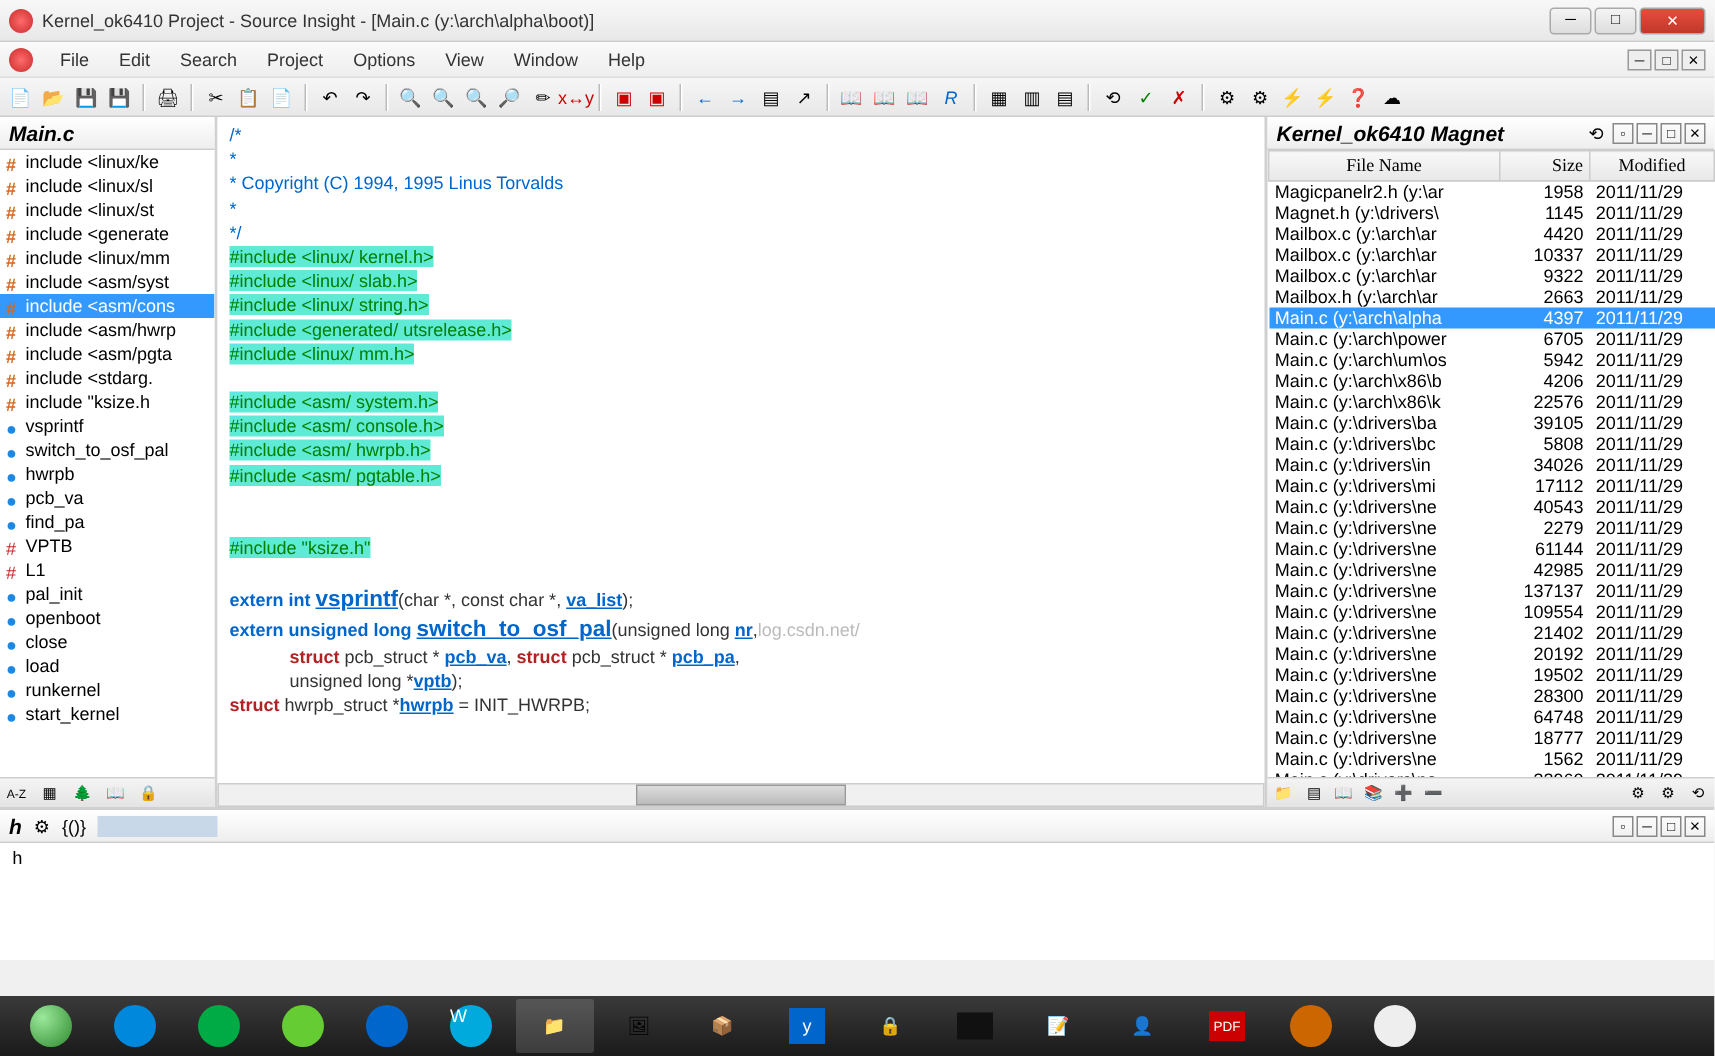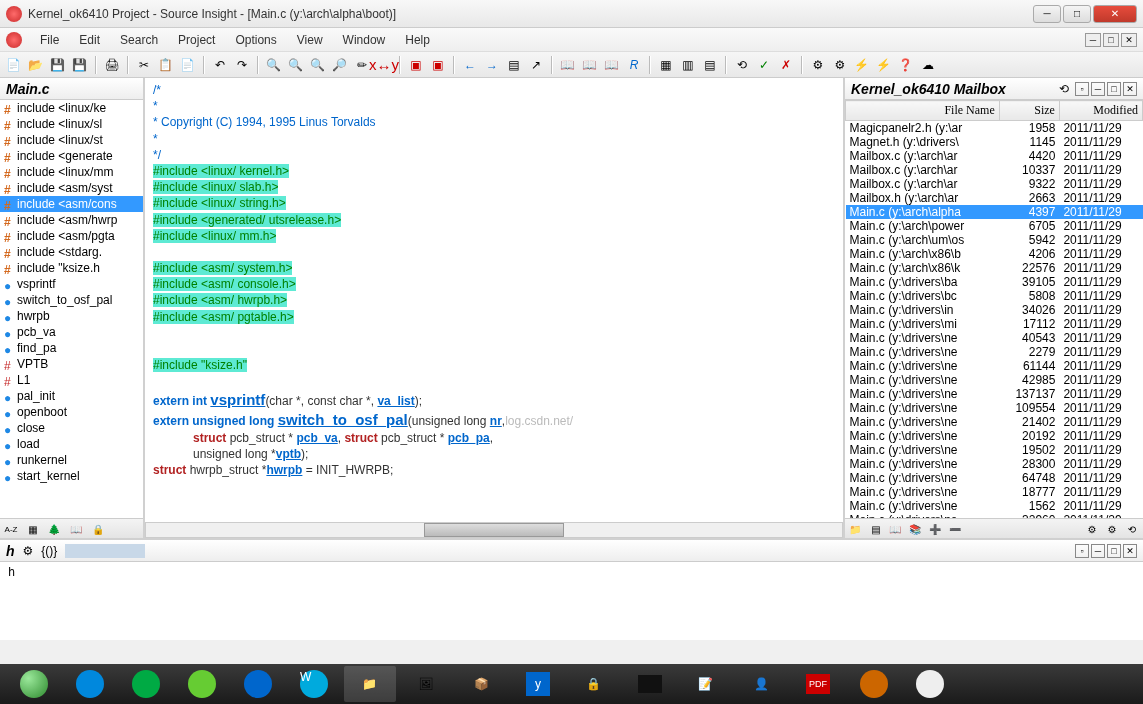--- a/index.html
+++ b/index.html
@@ -48,21 +48,21 @@
 .c-t { color: #333; }
 .watermark { color: #bbb; }
 
 .rightpanel { width: 300px; border-left: 2px solid #d0d0d0; display: flex; flex-direction: column; }
 .rightpanel .header { height: 22px; background: linear-gradient(#fff, #eee); padding: 2px 6px; display: flex; align-items: center; gap: 6px; border-bottom: 1px solid #ccc; }
 .rightpanel .header .title { font-weight: bold; font-style: italic; font-size: 14px; flex: 1; }
 .rightpanel .header .wbtns { display: flex; gap: 2px; }
 .rightpanel .header .wbtns div { width: 14px; height: 14px; border: 1px solid #888; font-size: 9px; display: flex; align-items: center; justify-content: center; cursor: pointer; }
 .rightpanel .tbl { flex: 1; overflow: auto; background: #fff; }
 .rightpanel .tbl table { width: 100%; border-collapse: collapse; font-family: 'Courier New', monospace; font-size: 11px; }
-.rightpanel .tbl th { text-align: right; padding: 2px 4px; background: linear-gradient(#f8f8f8, #e8e8e8); border: 1px solid #ccc; font-family: 'Segoe UI'; font-weight: normal; }
+.rightpanel .tbl th { text-align: center; padding: 2px 4px; background: linear-gradient(#f8f8f8, #e8e8e8); border: 1px solid #ccc; font-family: 'Segoe UI'; font-weight: normal; }
 .rightpanel .tbl td { padding: 0 4px; white-space: nowrap; }
 .rightpanel .tbl tr.sel td { background: #3399ff; color: white; }
 .rightpanel .tbl td.sz { text-align: right; }
 .rightpanel .footer { height: 20px; background: linear-gradient(#f4f4f4, #e4e4e4); border-top: 1px solid #ccc; display: flex; gap: 2px; padding: 2px; }
 .rightpanel .footer .fbtn { width: 18px; height: 16px; cursor: pointer; display: flex; align-items: center; justify-content: center; font-size: 10px; }
 
 .scrollbar-h { height: 16px; background: #f0f0f0; border: 1px solid #ccc; position: relative; }
 .scrollbar-h .thumb { position: absolute; left: 40%; width: 20%; height: 100%; background: linear-gradient(#ddd, #bbb); border: 1px solid #999; }
 
 .bottompanel { background: #fff; border-top: 2px solid #d0d0d0; }
@@ -120,21 +120,21 @@
   <div class="btn">📄</div>
   <div class="sep"></div>
   <div class="btn">↶</div>
   <div class="btn">↷</div>
   <div class="sep"></div>
   <div class="btn">🔍</div>
   <div class="btn">🔍</div>
   <div class="btn">🔍</div>
   <div class="btn">🔎</div>
   <div class="btn">✏</div>
-  <div class="btn" style="font-size:15px;color:#c00">x↔y</div>
+  <div class="btn" style="font-size:12px;color:#c00">x↔y</div>
   <div class="sep"></div>
   <div class="btn" style="color:#c00">▣</div>
   <div class="btn" style="color:#c00">▣</div>
   <div class="sep"></div>
   <div class="btn" style="color:#06c">←</div>
   <div class="btn" style="color:#06c">→</div>
   <div class="btn">▤</div>
   <div class="btn">↗</div>
   <div class="sep"></div>
   <div class="btn">📖</div>
@@ -297,21 +297,21 @@
     <div><span class="c-keyword2">struct</span><span class="c-t"> hwrpb_struct *</span><span class="c-func-sm">hwrpb</span><span class="c-t"> = INIT_HWRPB;</span></div>
 
   </div>
   <div class="scrollbar-h">
         <div class="thumb"></div>
       </div>
   </div>
 
   <div class="rightpanel">
     <div class="header">
-      <span class="title">Kernel_ok6410 Mailbox</span>
+      <span class="title">Kernel_ok6410 Magnet</span>
       <span>⟲</span>
       <div class="wbtns">
         <div>▫</div>
         <div>─</div>
         <div>□</div>
         <div>✕</div>
       </div>
     </div>
     <div class="tbl">
       <table id="filetbl">

